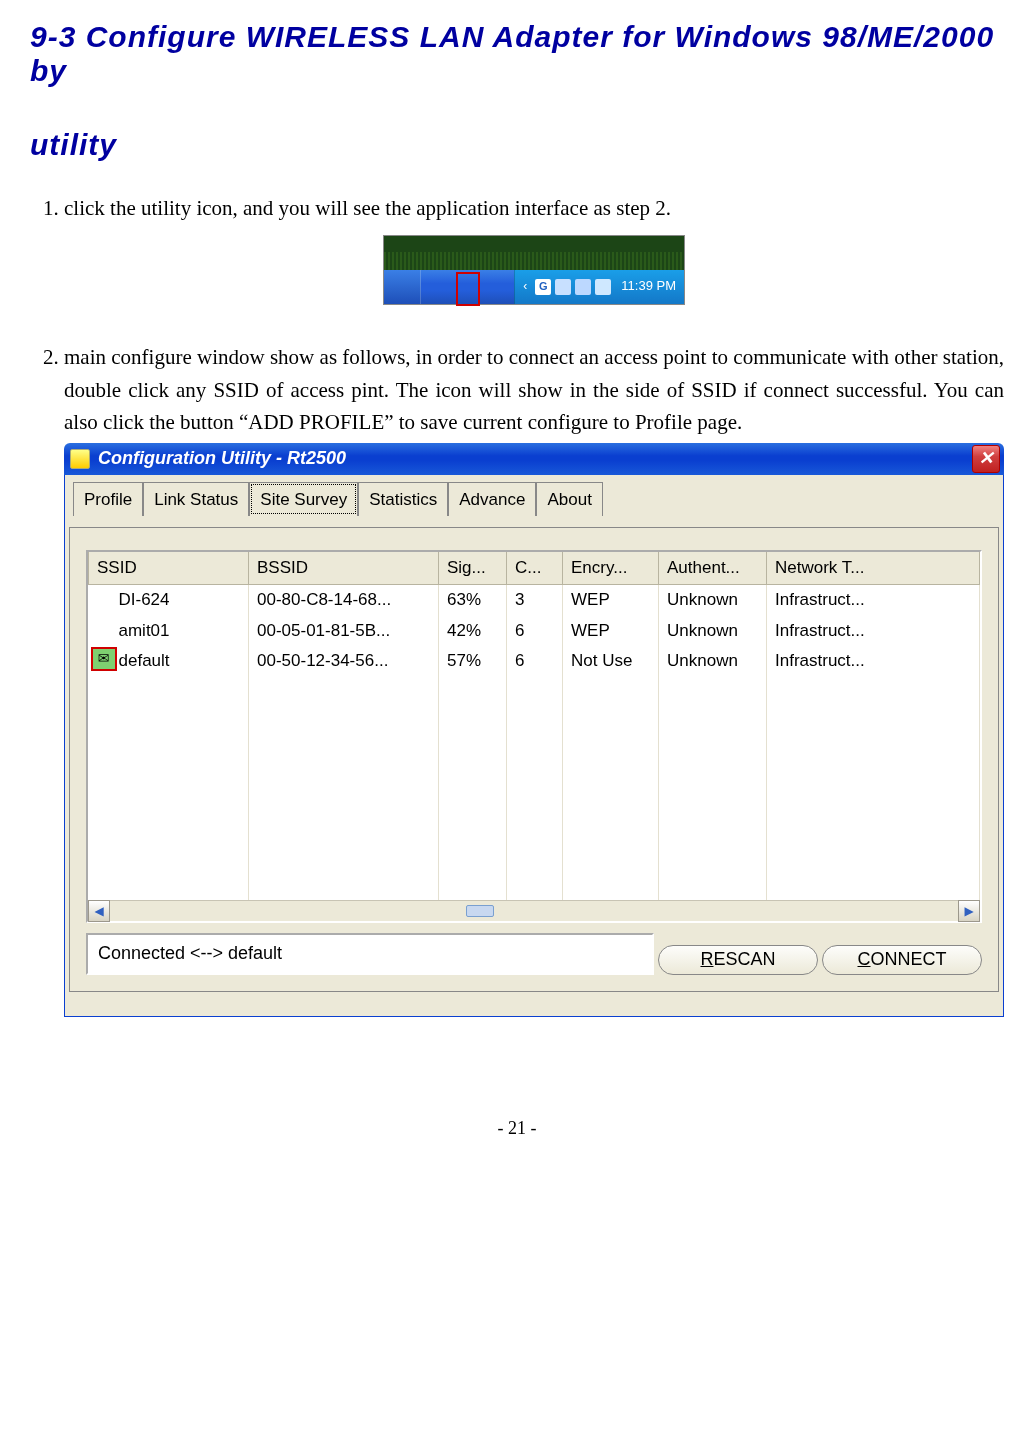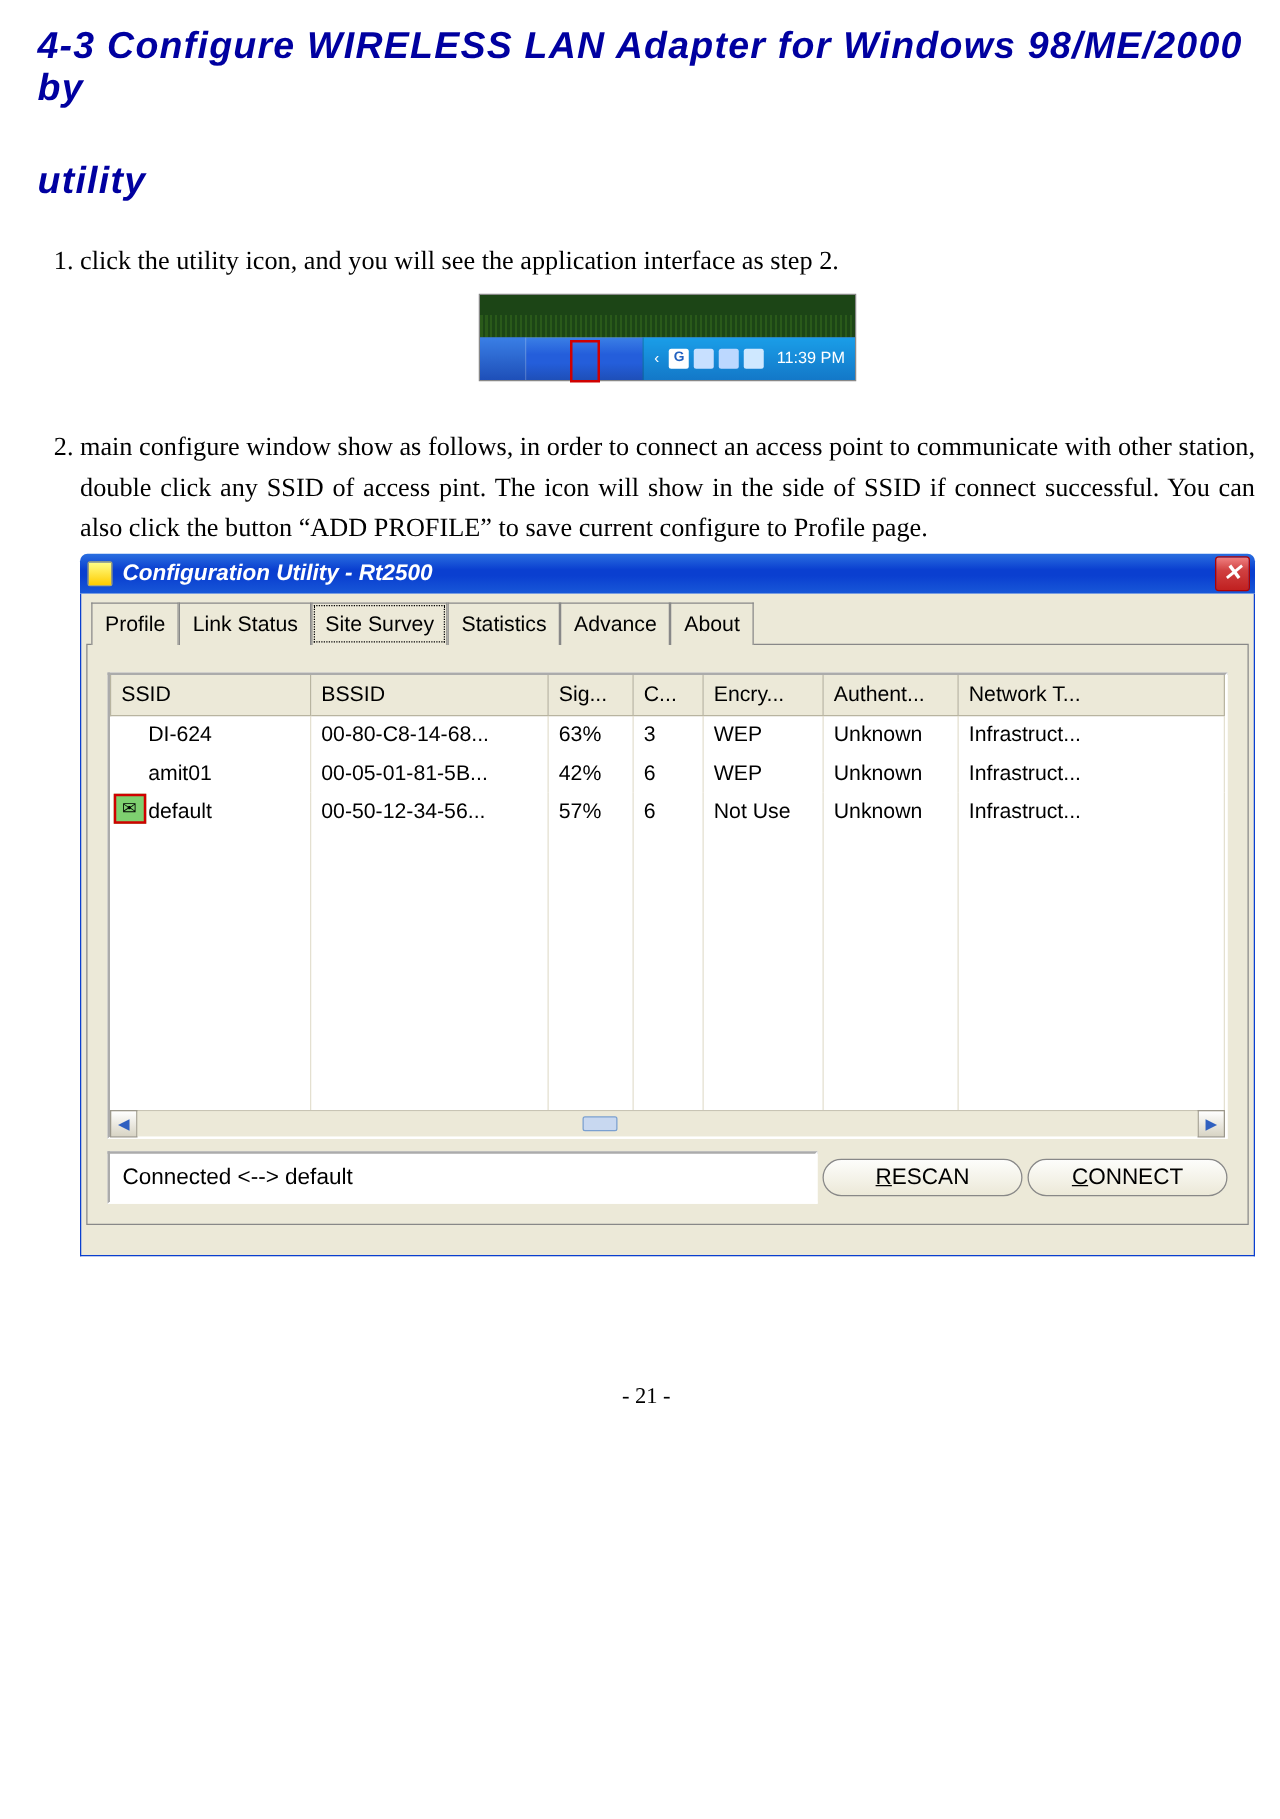--- a/index.html
+++ b/index.html
@@ -130,21 +130,21 @@
   .window-body {
     background:#ece9d8;
     border-left:1px solid #0a3fd0;
     border-right:1px solid #0a3fd0;
     border-bottom:1px solid #0a3fd0;
     padding:6px 4px 24px 4px;
   }
   .tabs {
     display:flex;
     gap:0;
-    margin-bottom:0;
+    margin-bottom:12px;
     padding-left:4px;
   }
   .tab {
     padding:4px 10px 3px 10px;
     border:1px solid #888;
     border-bottom:none;
     background:#ece9d8;
     position:relative;
     top:1px;
     font-size:17px;
@@ -216,21 +216,21 @@
     flex:1; height:20px; background:#ece9d8; position:relative;
   }
   .sb-thumb {
     position:absolute; left:42%; top:4px; height:10px; width:26px;
     background:#c8d8f0; border:1px solid #7aa0d0; border-radius:2px;
   }
   .bottom-bar {
     display:flex;
     margin-top:10px;
     gap:4px;
-    align-items:center;
+    align-items:flex-end;
   }
   .status-box {
     flex:1;
     border:2px inset #fff;
     background:#fff;
     padding:5px 10px;
     font-size:18px;
   }
   .action-btn {
     width:158px;
@@ -244,21 +244,21 @@
   .action-btn .ul { text-decoration: underline; }
   .page-num {
     text-align:center;
     font-size:18px;
     margin-top:101px;
   }
 </style>
 </head>
 <body>
 
-<h2 class="section-title">4-3 Configure WIRELESS LAN Adapter for Windows 98/ME/2000 by</h2>
+<h2 class="section-title">9-3 Configure WIRELESS LAN Adapter for Windows 98/ME/2000 by</h2>
 <h2 class="section-title" style="margin-top:40px;">utility</h2>
 
 <ol class="steps">
   <li>
     <span>click the utility icon, and you will see the application interface as step 2.</span>
     <div class="systray-wrap">
       <div class="systray">
         <div class="systray-top">
             <div class="grass"></div>
           </div>

